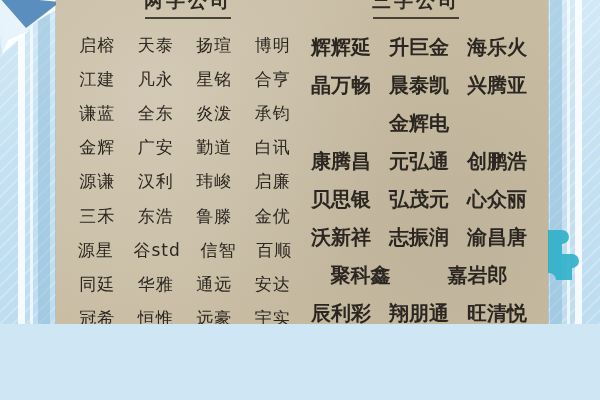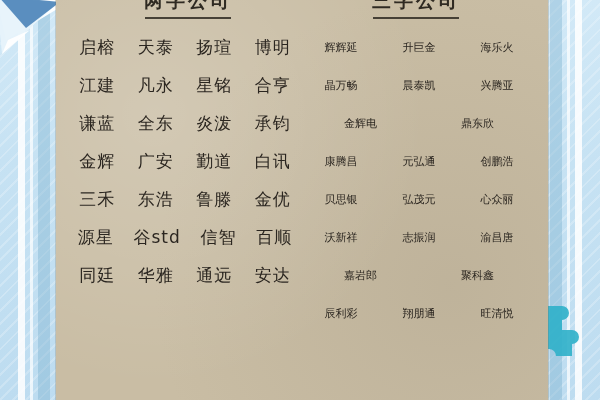--- a/index.html
+++ b/index.html
@@ -11,21 +11,21 @@
     height: 400px;
     overflow: hidden;
     font-family: "Liberation Sans", sans-serif;
     background: #cfe7f5;
   }
 
   
   .page {
     position: relative;
     width: 600px;
-    height: 400px;
+    height: 324px;
     background: linear-gradient(180deg, #d2e9f7 0%, #c6e2f3 40%, #bddcf0 100%);
     overflow: hidden;
   }
   
   .bg-stripes {
     position: absolute;
     inset: 0;
     background-image: repeating-linear-gradient(
       -45deg,
       rgba(255,255,255,0.22) 0px,
@@ -154,21 +154,21 @@
     align-items: center;
     height: 38px;
   }
   .name {
     font-family: "DejaVu Sans", "Liberation Sans", sans-serif;
     font-size: 17px;
     color: #2b2620;
     letter-spacing: 1px;
     white-space: nowrap;
   }
-  .col-2 .name { letter-spacing: 0px; font-size: 11px; }
+  .col-2 .name { letter-spacing: 0px; font-size: 20px; font-weight: bold; }
 </style>
 </head>
 <body>
 
 <div class="page">
   <div class="bg-stripes"></div>
 
   <div class="left-band b1"></div>
   <div class="left-band b2"></div>
   <div class="left-band b3"></div>
@@ -224,72 +224,83 @@
             <span class="name">炎泼</span>
             <span class="name">承钧</span>
           </div>
           <div class="name-row">
             <span class="name">金辉</span>
             <span class="name">广安</span>
             <span class="name">勤道</span>
             <span class="name">白讯</span>
           </div>
           <div class="name-row">
+            <span class="name">源谦</span>
+            <span class="name">汉利</span>
+            <span class="name">玮峻</span>
+            <span class="name">启廉</span>
+          </div>
+          <div class="name-row">
             <span class="name">三禾</span>
             <span class="name">东浩</span>
             <span class="name">鲁滕</span>
             <span class="name">金优</span>
           </div>
           <div class="name-row">
             <span class="name">源星</span>
             <span class="name">谷std</span>
             <span class="name">信智</span>
             <span class="name">百顺</span>
           </div>
           <div class="name-row">
             <span class="name">同廷</span>
             <span class="name">华雅</span>
             <span class="name">通远</span>
             <span class="name">安达</span>
           </div>
+          <div class="name-row">
+            <span class="name">冠希</span>
+            <span class="name">恒惟</span>
+            <span class="name">远豪</span>
+            <span class="name">宇实</span>
+          </div>
         </div>
 
         <div class="col col-2">
           <div class="name-row">
             <span class="name">辉辉延</span>
             <span class="name">升巨金</span>
             <span class="name">海乐火</span>
           </div>
           <div class="name-row">
             <span class="name">晶万畅</span>
             <span class="name">晨泰凯</span>
             <span class="name">兴腾亚</span>
           </div>
           <div class="name-row">
             <span class="name">金辉电</span>
-            <span class="name">鼎东欣</span>
           </div>
           <div class="name-row">
             <span class="name">康腾昌</span>
             <span class="name">元弘通</span>
             <span class="name">创鹏浩</span>
           </div>
           <div class="name-row">
             <span class="name">贝思银</span>
             <span class="name">弘茂元</span>
             <span class="name">心众丽</span>
           </div>
           <div class="name-row">
             <span class="name">沃新祥</span>
             <span class="name">志振润</span>
             <span class="name">渝昌唐</span>
           </div>
           <div class="name-row">
+            <span class="name">聚科鑫</span>
             <span class="name">嘉岩郎</span>
-            <span class="name">聚科鑫</span>
           </div>
           <div class="name-row">
             <span class="name">辰利彩</span>
             <span class="name">翔朋通</span>
             <span class="name">旺清悦</span>
           </div>
         </div>
 
       </div>
     </div>

